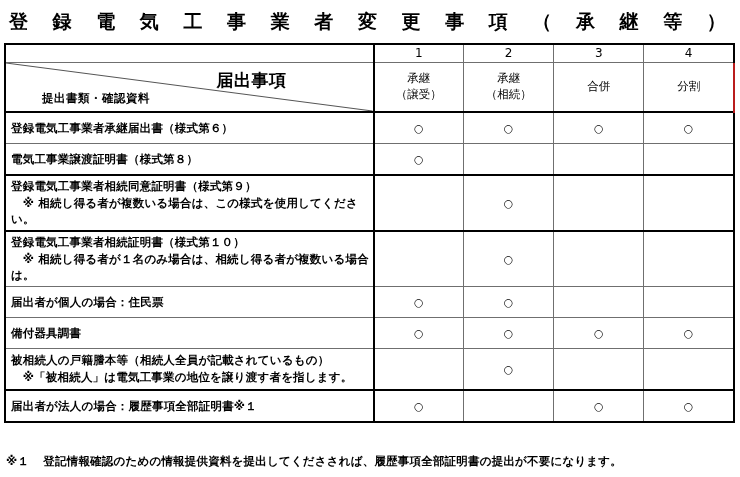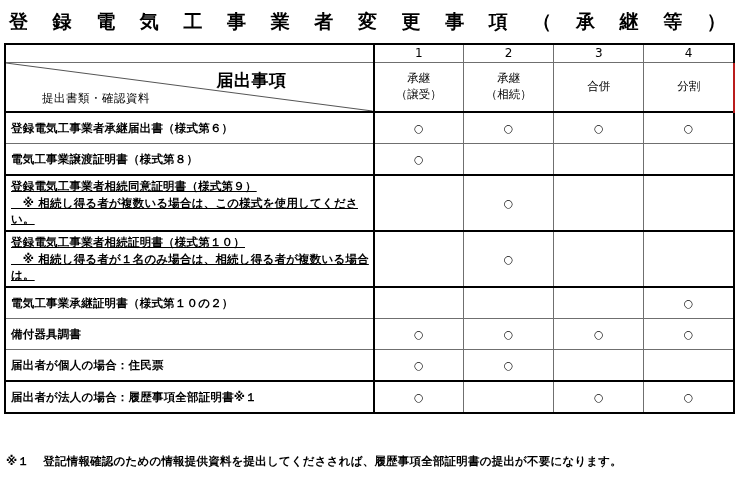--- a/index.html
+++ b/index.html
@@ -102,21 +102,21 @@
     top: 6px;
     font-size: 17px;
     font-weight: bold;
     letter-spacing: 0.5px;
   }
   .diag-bottom {
     position: absolute;
     left: 36px;
     bottom: 5px;
     font-size: 11.5px;
-    font-weight: normal;
+    font-weight: bold;
     letter-spacing: 0.5px;
     margin-top: 40px;
   }
   .colhead {
     text-align: center;
     font-size: 11.5px;
     font-weight: bold;
     line-height: 1.35;
   }
 
@@ -135,21 +135,21 @@
     white-space: pre-line;
   }
   tbody td.mark {
     text-align: center;
     font-size: 11px;
     font-weight: normal;
   }
   tbody td.lastcol { border-right: 2px solid #000; }
 
   tr.thick-top > td { border-top: 2px solid #000; }
-  tr.tall > td      { height: 36px; text-decoration: underline; }
+  tr.tall > td      { height: 36px; }
 
   .mark-glyph {
     display: inline-block;
     font-family: "DejaVu Sans", sans-serif;
     font-size: 11px;
     line-height: 1;
   }
 
   
   .footnote {
@@ -235,37 +235,38 @@
           <td class="mark lastcol"><span class="mark-glyph"></span></td>
         </tr>
         <tr class="thick-top tall">
           <td class="rowlabel">登録電気工事業者相続証明書（様式第１０）
 　※ 相続し得る者が１名のみ場合は、相続し得る者が複数いる場合は。</td>
           <td class="mark"><span class="mark-glyph"></span></td>
           <td class="mark"><span class="mark-glyph">○</span></td>
           <td class="mark"><span class="mark-glyph"></span></td>
           <td class="mark lastcol"><span class="mark-glyph"></span></td>
         </tr>
-        <tr class="thick-top">
-          <td class="rowlabel">電気工事業承継証明書（様式第１０の２）</td>
-          <td class="mark"><span class="mark-glyph"></span></td>
-          <td class="mark"><span class="mark-glyph"></span></td>
-          <td class="mark"><span class="mark-glyph"></span></td>
-          <td class="mark lastcol"><span class="mark-glyph">○</span></td>
+        <tr>
+          <td class="rowlabel">届出者が個人の場合：住民票</td>
+          <td class="mark"><span class="mark-glyph">○</span></td>
+          <td class="mark"><span class="mark-glyph">○</span></td>
+          <td class="mark"><span class="mark-glyph"></span></td>
+          <td class="mark lastcol"><span class="mark-glyph"></span></td>
         </tr>
         <tr>
           <td class="rowlabel">備付器具調書</td>
           <td class="mark"><span class="mark-glyph">○</span></td>
           <td class="mark"><span class="mark-glyph">○</span></td>
           <td class="mark"><span class="mark-glyph">○</span></td>
           <td class="mark lastcol"><span class="mark-glyph">○</span></td>
         </tr>
-        <tr>
-          <td class="rowlabel">届出者が個人の場合：住民票</td>
-          <td class="mark"><span class="mark-glyph">○</span></td>
+        <tr class="tall">
+          <td class="rowlabel">被相続人の戸籍謄本等（相続人全員が記載されているもの）
+　※「被相続人」は電気工事業の地位を譲り渡す者を指します。</td>
+          <td class="mark"><span class="mark-glyph"></span></td>
           <td class="mark"><span class="mark-glyph">○</span></td>
           <td class="mark"><span class="mark-glyph"></span></td>
           <td class="mark lastcol"><span class="mark-glyph"></span></td>
         </tr>
         <tr class="thick-top">
           <td class="rowlabel">届出者が法人の場合：履歴事項全部証明書※１</td>
           <td class="mark"><span class="mark-glyph">○</span></td>
           <td class="mark"><span class="mark-glyph"></span></td>
           <td class="mark"><span class="mark-glyph">○</span></td>
           <td class="mark lastcol"><span class="mark-glyph">○</span></td>

